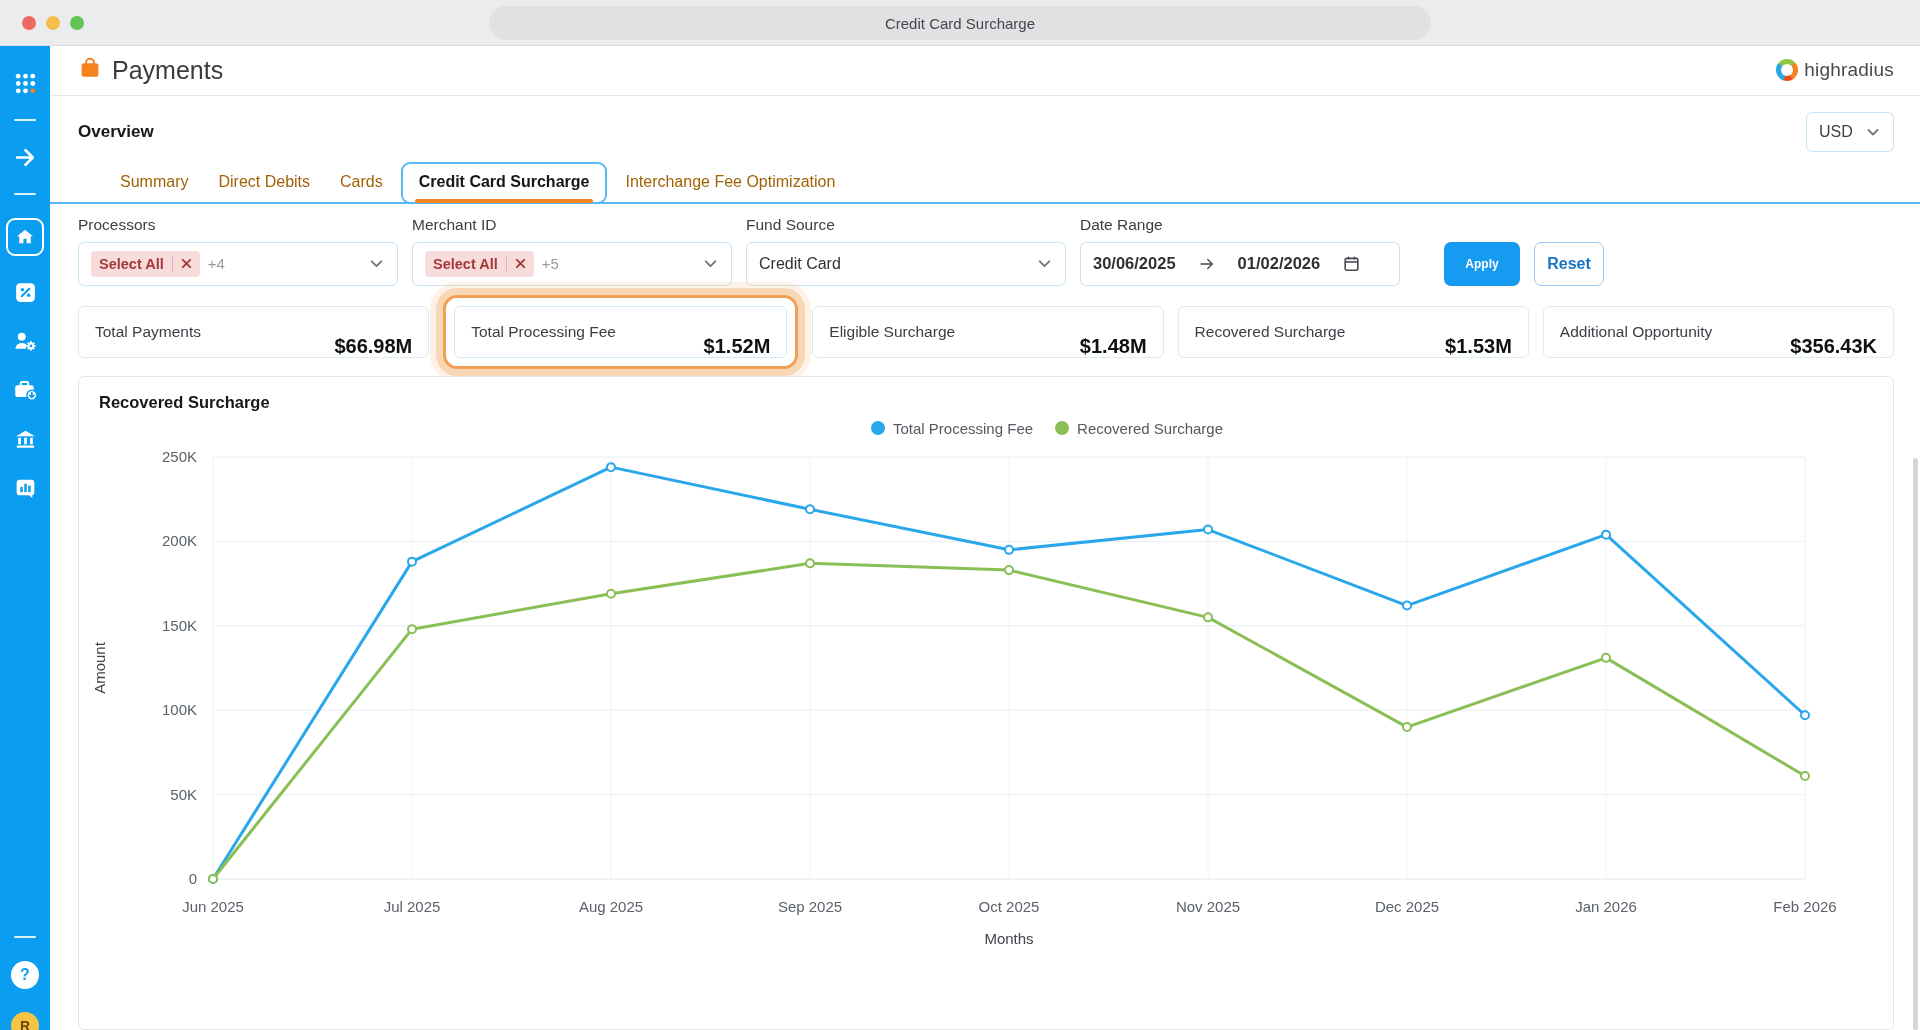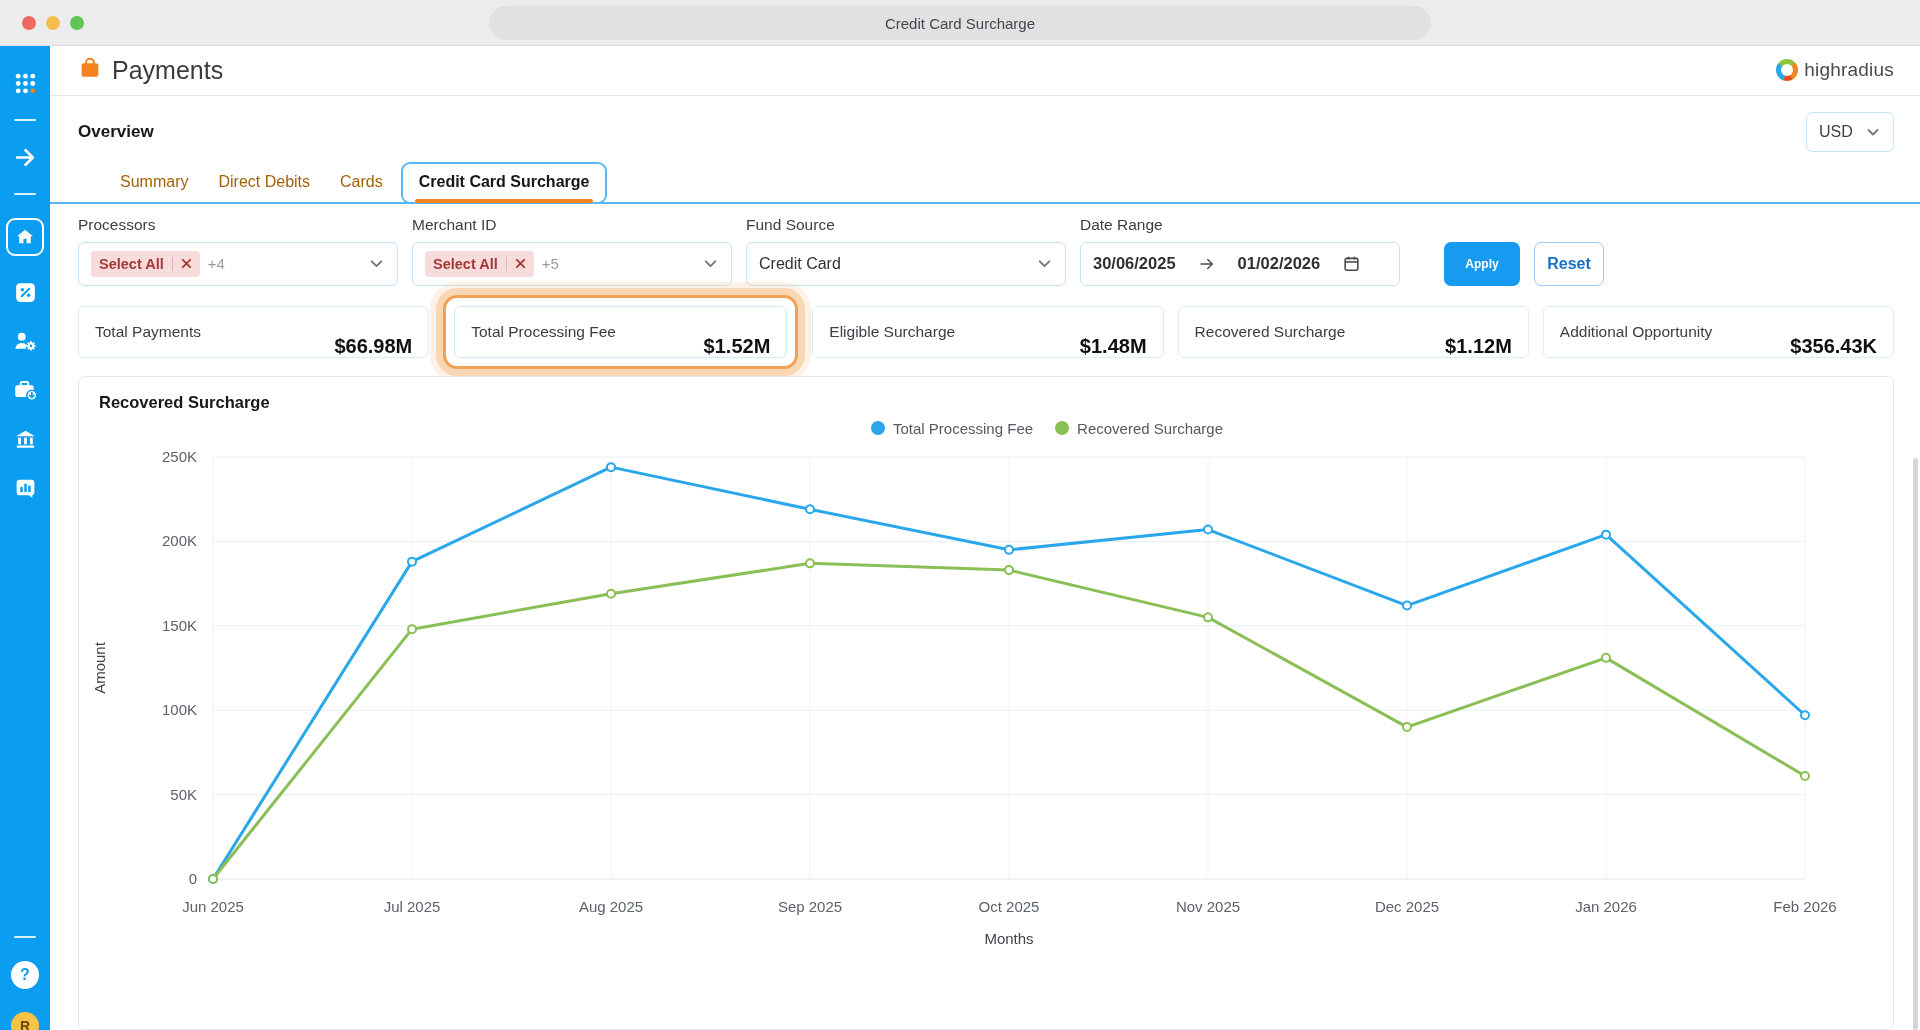--- a/index.html
+++ b/index.html
@@ -222,20 +222,21 @@
             <path d="M3.5 6l4.5 4.5L12.5 6"></path>
           </svg>
       </div>
     </div>
 
     <nav class="tabs">
       <span class="tab">Summary</span>
       <span class="tab">Direct Debits</span>
       <span class="tab">Cards</span>
       <span class="tab active">Credit Card Surcharge</span>
+      <span class="tab">Interchange Fee Optimization</span>
     </nav>
 
     <div class="filters">
       <div class="fgroup">
         <div class="flabel">Processors</div>
         <div class="fbox">
           <span class="chip">
             <span>Select All</span>
             <span class="xsep"></span>
             <svg width="11" height="11" viewBox="0 0 12 12" stroke="#a13a38" stroke-width="2" stroke-linecap="round">
@@ -303,21 +304,21 @@
           <span class="klabel">Total Processing Fee</span>
           <span class="kvalue">$1.52M</span>
         </div>
       </div>
       <div class="kpi">
         <span class="klabel">Eligible Surcharge</span>
         <span class="kvalue">$1.48M</span>
       </div>
       <div class="kpi">
         <span class="klabel">Recovered Surcharge</span>
-        <span class="kvalue">$1.12M</span>
+        <span class="kvalue">$1.53M</span>
       </div>
       <div class="kpi">
         <span class="klabel">Additional Opportunity</span>
         <span class="kvalue">$356.43K</span>
       </div>
     </div>
 
     <div class="chart-panel">
       <div class="chart-title">Recovered Surcharge</div>
       <div class="chart-legend" id="chart-legend">

